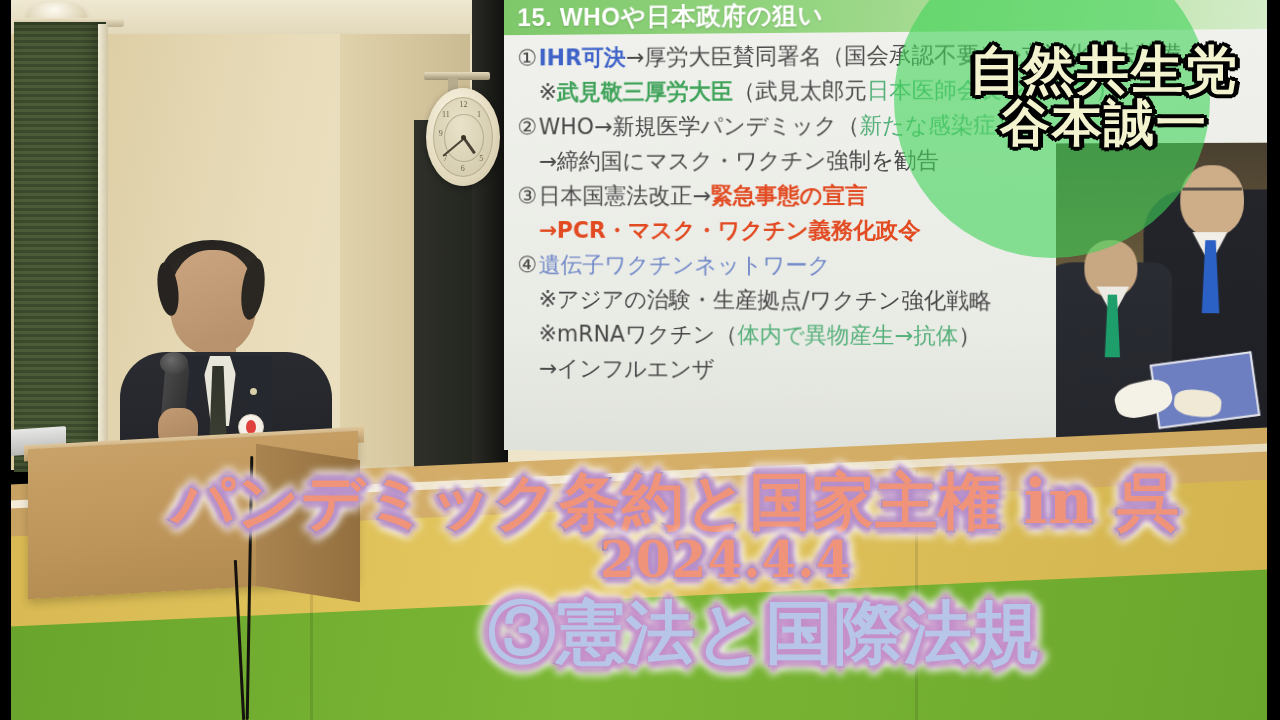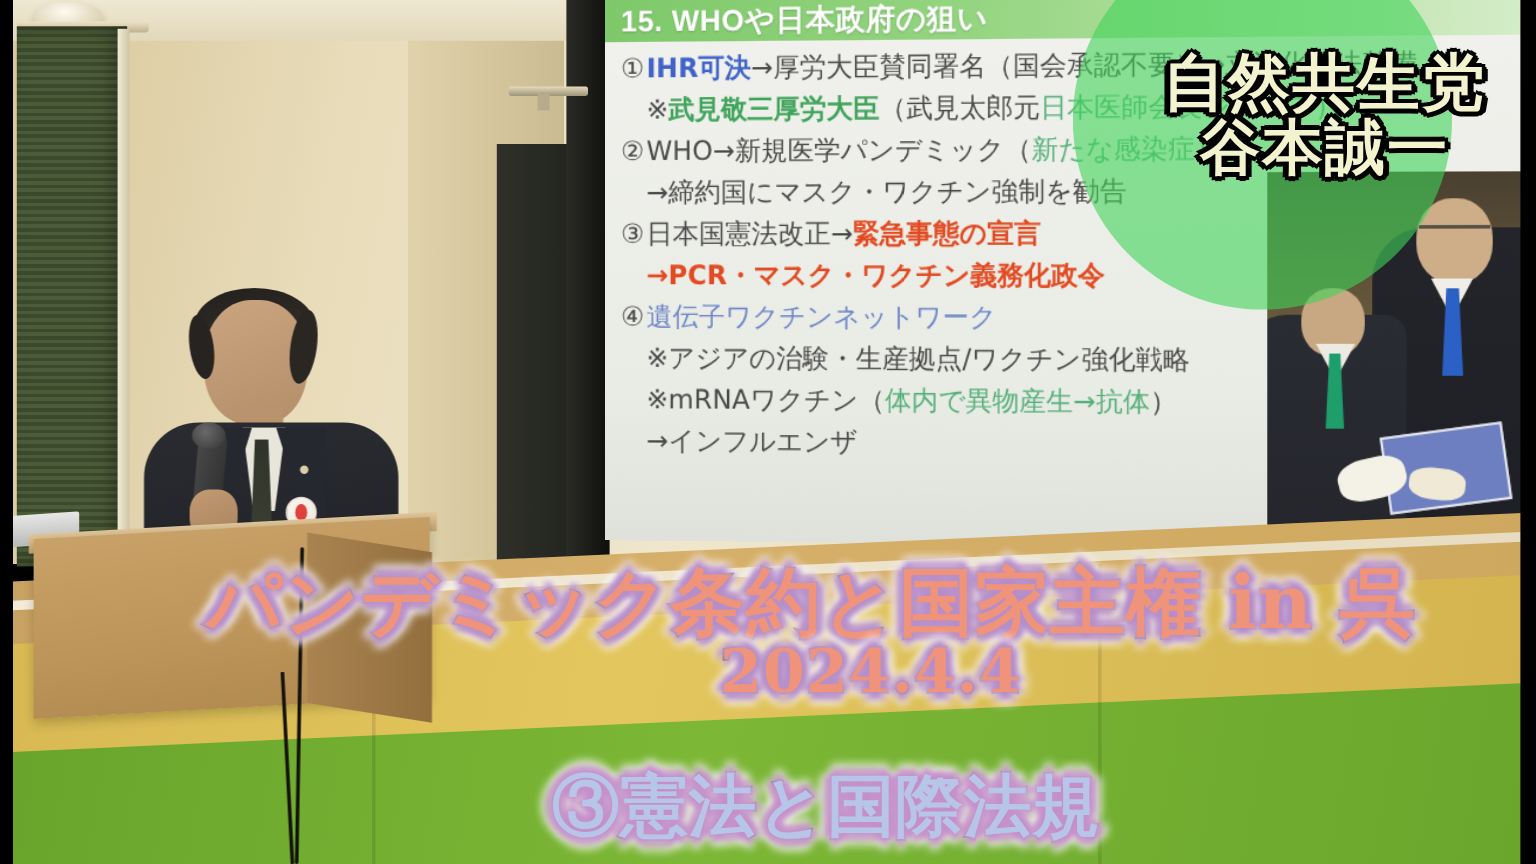--- a/index.html
+++ b/index.html
@@ -208,21 +208,21 @@
         text-shadow:
           0 0 6px #c48fc9,
           -6px 0 5px #c48fc9, 6px 0 5px #c48fc9,
           0 -6px 5px #c48fc9, 0 6px 5px #c48fc9,
           -9px 0 8px #ffffff, 9px 0 8px #ffffff,
           0 -9px 8px #ffffff, 0 9px 8px #ffffff,
           0 0 14px #ffffff;}
 
   .cap1{position:absolute;left:172px;top:40px;font-size:62px;}
   .cap2{position:absolute;left:600px;top:110px;font-size:50px;}
-  .cap3{position:absolute;left:460px;top:168px;font-size:56px;margin-top:47px;}
+  .cap3{position:absolute;left:488px;top:168px;font-size:68px;}
 </style>
 </head>
 <body>
 
 <div id="stage">
 
   <div class="photo">
 
     <div class="wall"></div>
     <div class="wall-right"></div>
@@ -230,20 +230,35 @@
     <div class="ceiling-lamp"></div>
     <div class="curtain-rail"></div>
     <div class="curtain"></div>
     <div class="curtain-edge"></div>
 
     <div class="dark-strip2"></div>
     <div class="dark-strip"></div>
 
     <div class="clock-bracket"></div>
     <div class="clock-stem"></div>
+    <div class="clock">
+      <div class="clock-face">
+        <div class="clock-inner"></div>
+        <div class="clock-num" style="left:44%;top:3%;">12</div>
+        <div class="clock-num" style="left:74%;top:16%;">1</div>
+        <div class="clock-num" style="left:78%;top:72%;">5</div>
+        <div class="clock-num" style="left:46%;top:84%;">6</div>
+        <div class="clock-num" style="left:16%;top:72%;">7</div>
+        <div class="clock-num" style="left:8%;top:40%;">9</div>
+        <div class="clock-num" style="left:14%;top:16%;">11</div>
+        <div class="hand h"></div>
+        <div class="hand m"></div>
+        <div class="clock-pin"></div>
+      </div>
+    </div>
 
     <div class="screen">
       <div class="slide-head">
         <span>15. WHOや日本政府の狙い</span>
       </div>
       <div class="slide-body">
         <div class="sline"><span class="ind">①</span><span class="b-blue">IHR可決</span>→厚労大臣賛同署名（国会承認不要）→立法化等法整備</div>
         <div class="sline"><span class="ind"></span>※<span class="b-green">武見敬三厚労大臣</span>（武見太郎元<span class="t-green">日本医師会長ジュニア）</span></div>
         <div class="sline"><span class="ind">②</span>WHO→新規医学パンデミック（<span class="t-green">新たな感染症）</span></div>
         <div class="sline"><span class="ind"></span>→締約国にマスク・ワクチン強制を勧告</div>

